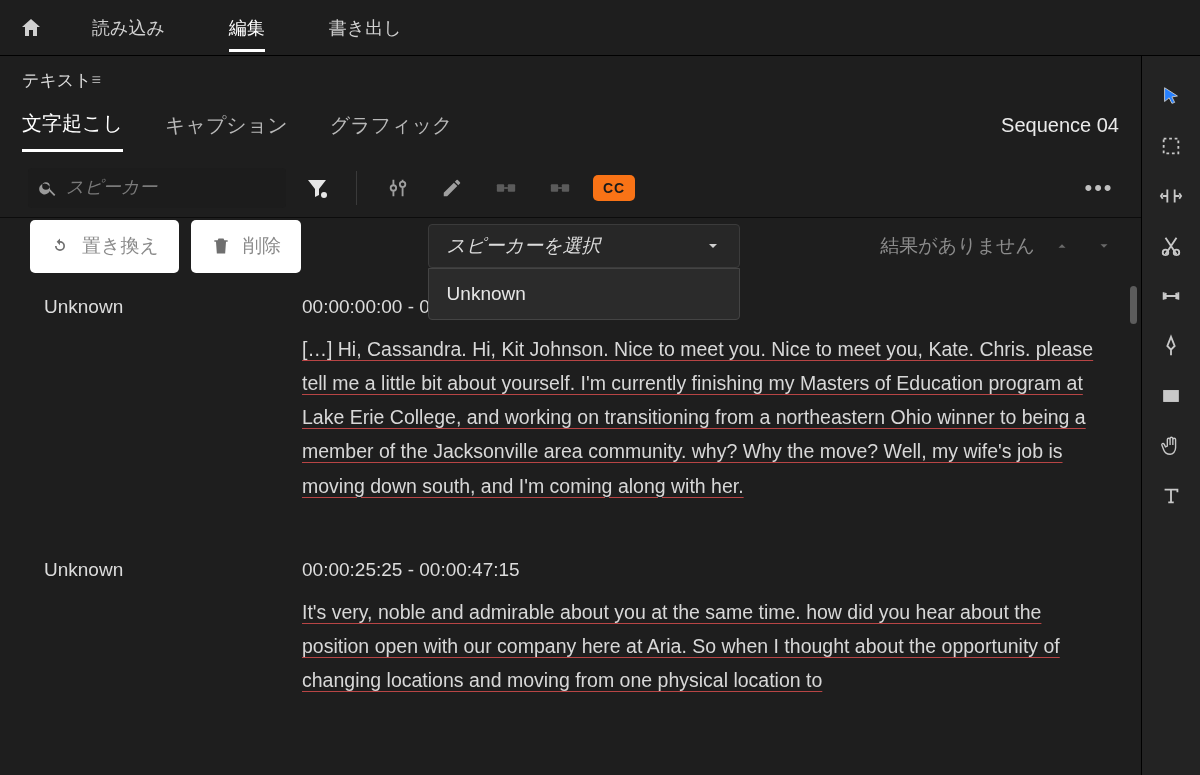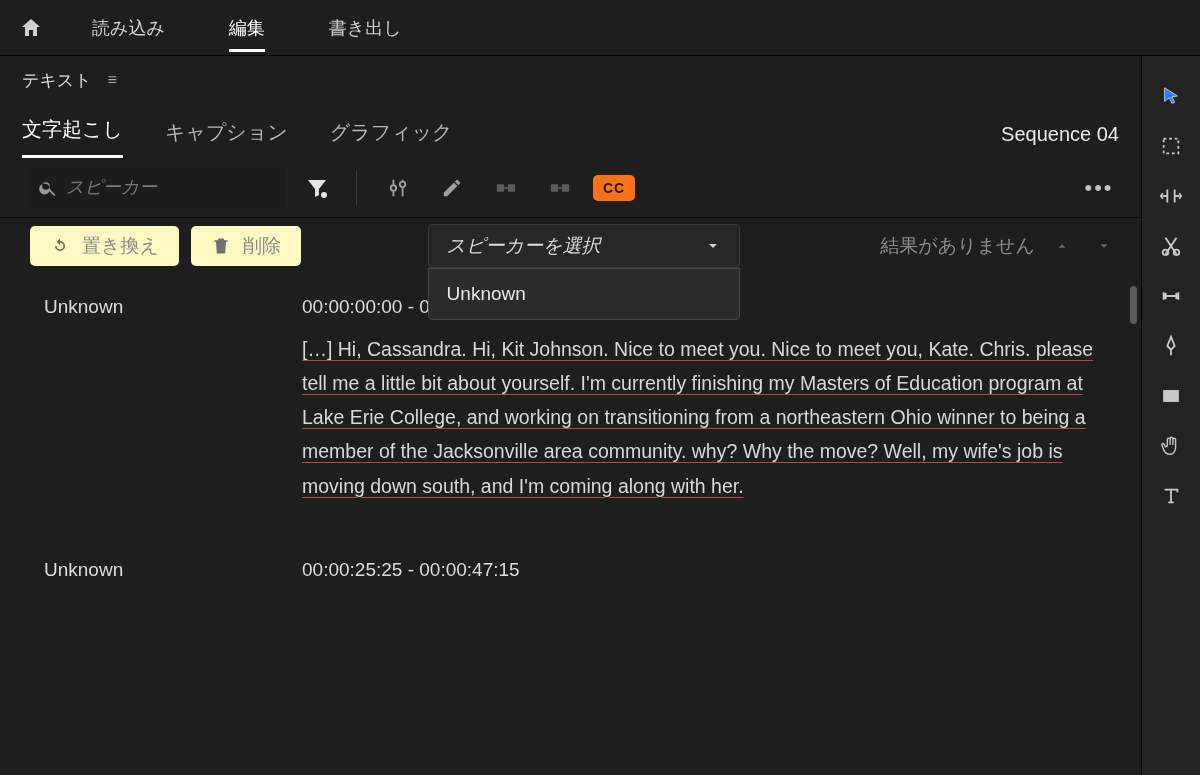--- a/index.html
+++ b/index.html
@@ -11,46 +11,46 @@
   .top-tab.active::after { content:""; position:absolute; left:26px; right:26px; bottom:-4px; height:3px; background:#fff;}
   .top-tab.active { color:#fff; }
 
   .main-row { flex:1; display:flex; min-height:0;}
   .left-col { flex:1; display:flex; flex-direction:column; border-right:1px solid #000; min-width:0;}
   .right-tools { width:58px; background:#232323; display:flex; flex-direction:column; align-items:center; padding-top:28px; gap:26px;}
   .tool { width:24px; height:24px; display:flex; align-items:center; justify-content:center; cursor:pointer;}
   .tool svg { width:22px; height:22px; fill:#c8c8c8; stroke:#c8c8c8; }
   .tool.play svg { fill:#2680ff; }
 
-  .panel-head { height:48px; display:flex; align-items:center; padding-left:22px; gap:16px;}
+  .panel-head { height:48px; display:flex; align-items:center; padding-left:22px; }
   .panel-title { font-size:17px; color:#dcdcdc;}
   .panel-menu { font-size:16px; color:#a9a9a9; cursor:pointer;}
 
-  .sub-tabs { height:54px; display:flex; align-items:flex-end; padding:0 22px; gap:42px; position:relative;}
+  .sub-tabs { height:54px; display:flex; align-items:center; padding:0 22px; gap:42px; position:relative;}
   .sub-tab { font-size:20px; padding-bottom:12px; color:#b8b8b8; cursor:pointer; }
   .sub-tab.active { color:#fff; border-bottom:3px solid #fff;}
   .seq-name { margin-left:auto; font-size:20px; color:#eaeaea; padding-bottom:12px;}
 
   .toolbar { height:60px; display:flex; align-items:center; padding:0 22px 0 28px; gap:12px; border-bottom:1px solid #0c0c0c; }
   .search-box { display:flex; align-items:center; background:#1c1c1c; border-radius:4px; height:40px; width:258px; padding:0 10px; gap:8px;}
   .search-box svg { width:20px; height:20px; fill:#9a9a9a;}
   .search-input { background:transparent; border:none; outline:none; color:#d0d0d0; font-size:18px; font-style:italic; flex:1; }
   .search-input::placeholder { color:#7a7a7a; font-style:italic;}
   .filter-btn { width:38px; height:38px; display:flex; align-items:center; justify-content:center; cursor:pointer;}
   .filter-btn svg { width:24px; height:24px; fill:#e6e6e6;}
   .vdiv { width:1px; height:34px; background:#3a3a3a; margin:0 8px;}
   .tb-btn { width:42px; height:42px; display:flex; align-items:center; justify-content:center; border-radius:4px; cursor:pointer;}
   .tb-btn svg { width:22px; height:22px; fill:#9f9f9f;}
   .tb-btn.dim svg { fill:#5b5b5b; }
   .cc-btn { width:42px; height:26px; border-radius:5px; background:#f97316; color:#1a1a1a; font-weight:700; font-size:14px; display:flex; align-items:center; justify-content:center; cursor:pointer; letter-spacing:1px;}
   .tb-spacer { flex:1; }
   .more-btn { width:40px; height:40px; display:flex; align-items:center; justify-content:center; cursor:pointer; font-size:22px; color:#c0c0c0; letter-spacing:2px;}
 
   .action-row { height:56px; display:flex; align-items:center; padding:0 22px 0 30px; gap:12px; position:relative;}
-  .pill { display:flex; align-items:center; gap:12px; background:#fef9c3; border-radius:5px; height:40px; padding:0 20px; color:#8a8a8a; font-size:19px; cursor:default;}
+  .pill { display:flex; align-items:center; gap:12px; background:#ffffff; border-radius:5px; height:53px; padding:0 20px; color:#8a8a8a; font-size:19px; cursor:default;}
   .pill svg { width:20px; height:20px; fill:#6f6f6f; }
   .speaker-select { margin:0 auto; display:flex; align-items:center; justify-content:space-between; background:#272727; border:1px solid #3b3b3b; border-radius:4px; height:44px; width:312px; padding:0 18px; cursor:pointer;}
   .speaker-select .label { font-size:19px; font-style:italic; color:#dcdcdc;}
   .speaker-select svg { width:16px; height:16px; fill:#d0d0d0;}
   .result-text { font-size:19px; color:#8c8c8c; margin-left:14px;}
   .nav-arrow { width:30px; height:30px; display:flex; align-items:center; justify-content:center; cursor:pointer;}
   .nav-arrow svg { width:14px; height:14px; fill:#6a6a6a;}
 
   .dropdown { position:absolute; top:44px; left:50%; transform:translateX(-50%); width:312px; background:#2b2b2b; border:1px solid #444; border-radius:0 0 4px 4px; z-index:20;}
   .dropdown-item { padding:14px 18px; font-size:19px; color:#e6e6e6; cursor:pointer;}
@@ -185,20 +185,21 @@
         <div class="seg-right">
           <div class="seg-time">00:00:00:00 - 00</div>
           <div class="seg-text"><span>[…] Hi, Cassandra. Hi, Kit Johnson. Nice to meet you. Nice to meet you, Kate. Chris. please tell me a little bit about yourself. I'm currently finishing my Masters of Education program at Lake Erie College, and working on transitioning from a northeastern Ohio winner to being a member of the Jacksonville area community. why? Why the move? Well, my wife's job is moving down south, and I'm coming along with her.</span></div>
         </div>
       </div>
 
       <div class="seg">
         <div class="seg-spk">Unknown</div>
         <div class="seg-right">
           <div class="seg-time">00:00:25:25 - 00:00:47:15</div>
+          <div class="seg-text"><span>It's very, noble and admirable about you at the same time. how did you hear about the position open with our company here at Aria. So when I thought about the opportunity of changing locations and moving from one physical location to</span></div>
         </div>
       </div>
     </div>
 
   </div>
 
   <div class="right-tools">
     <div class="tool play">
       <svg viewBox="0 0 24 24">
           <path d="M5 3l14 9-6 1 3 6-3 1-3-6-5 4z"></path>

